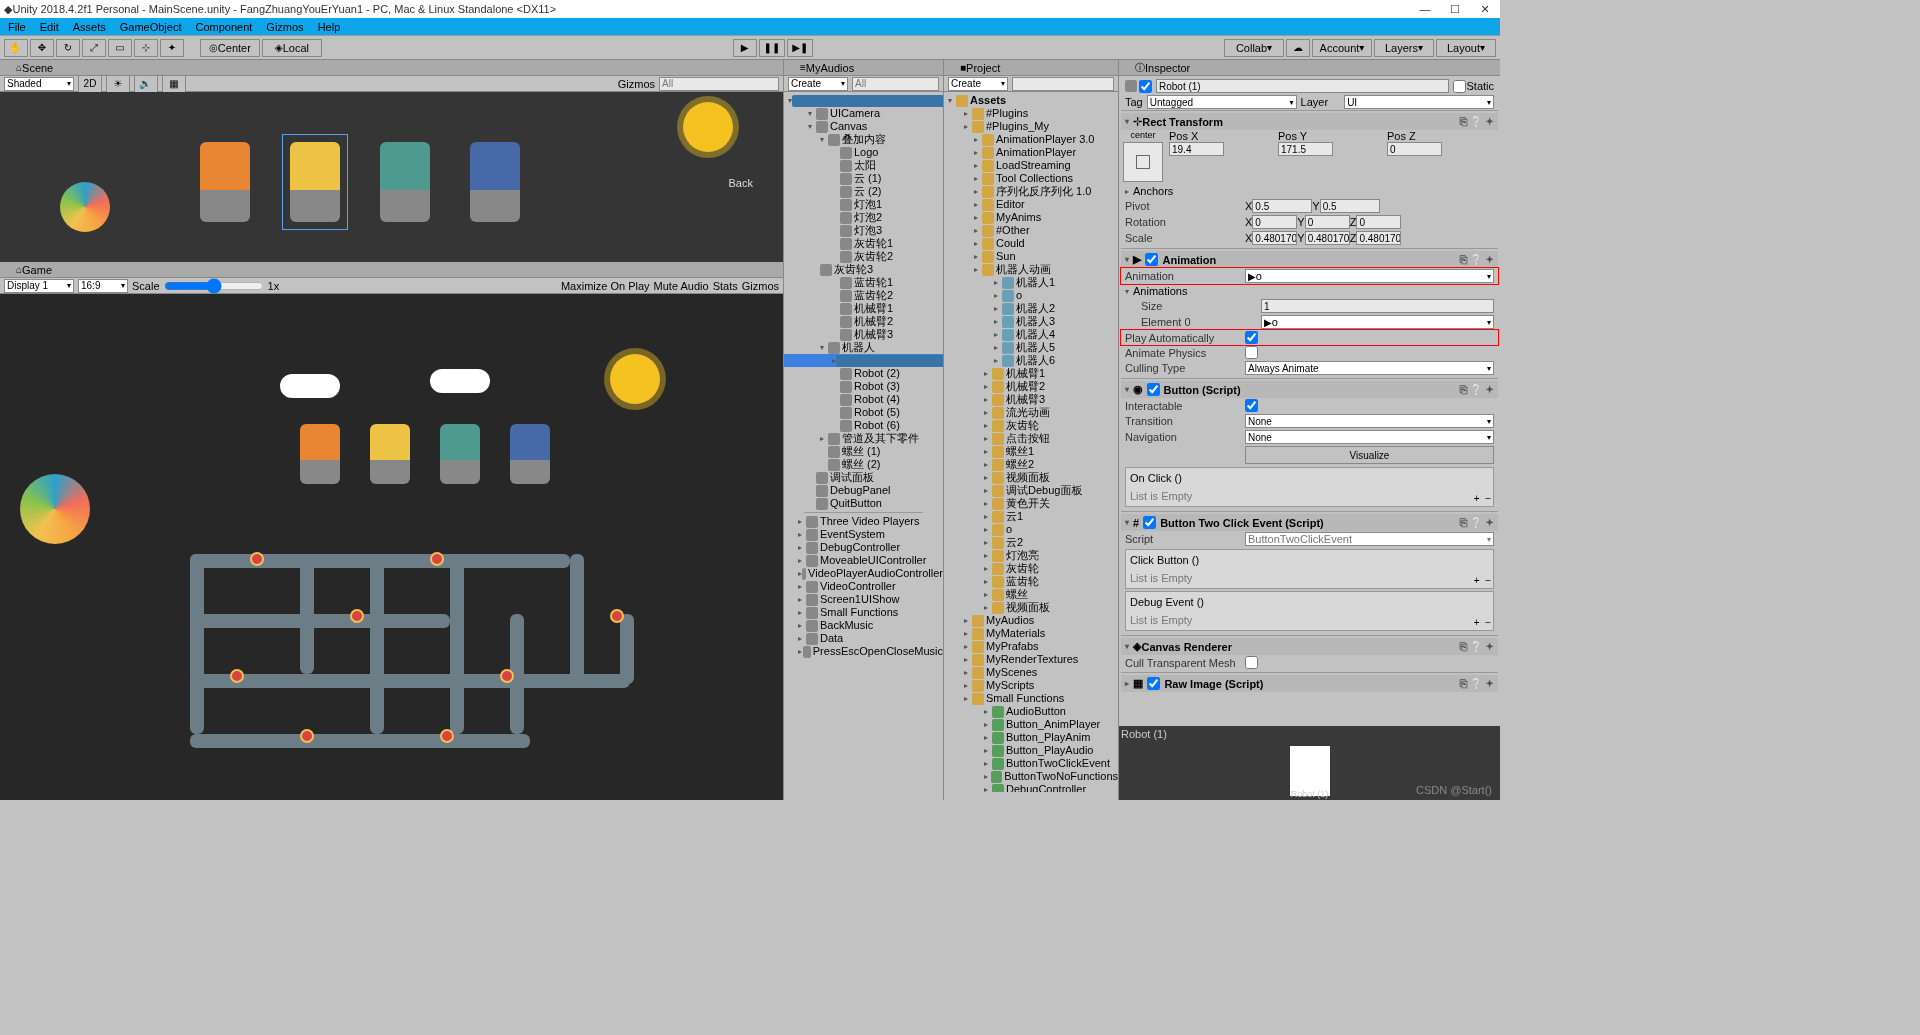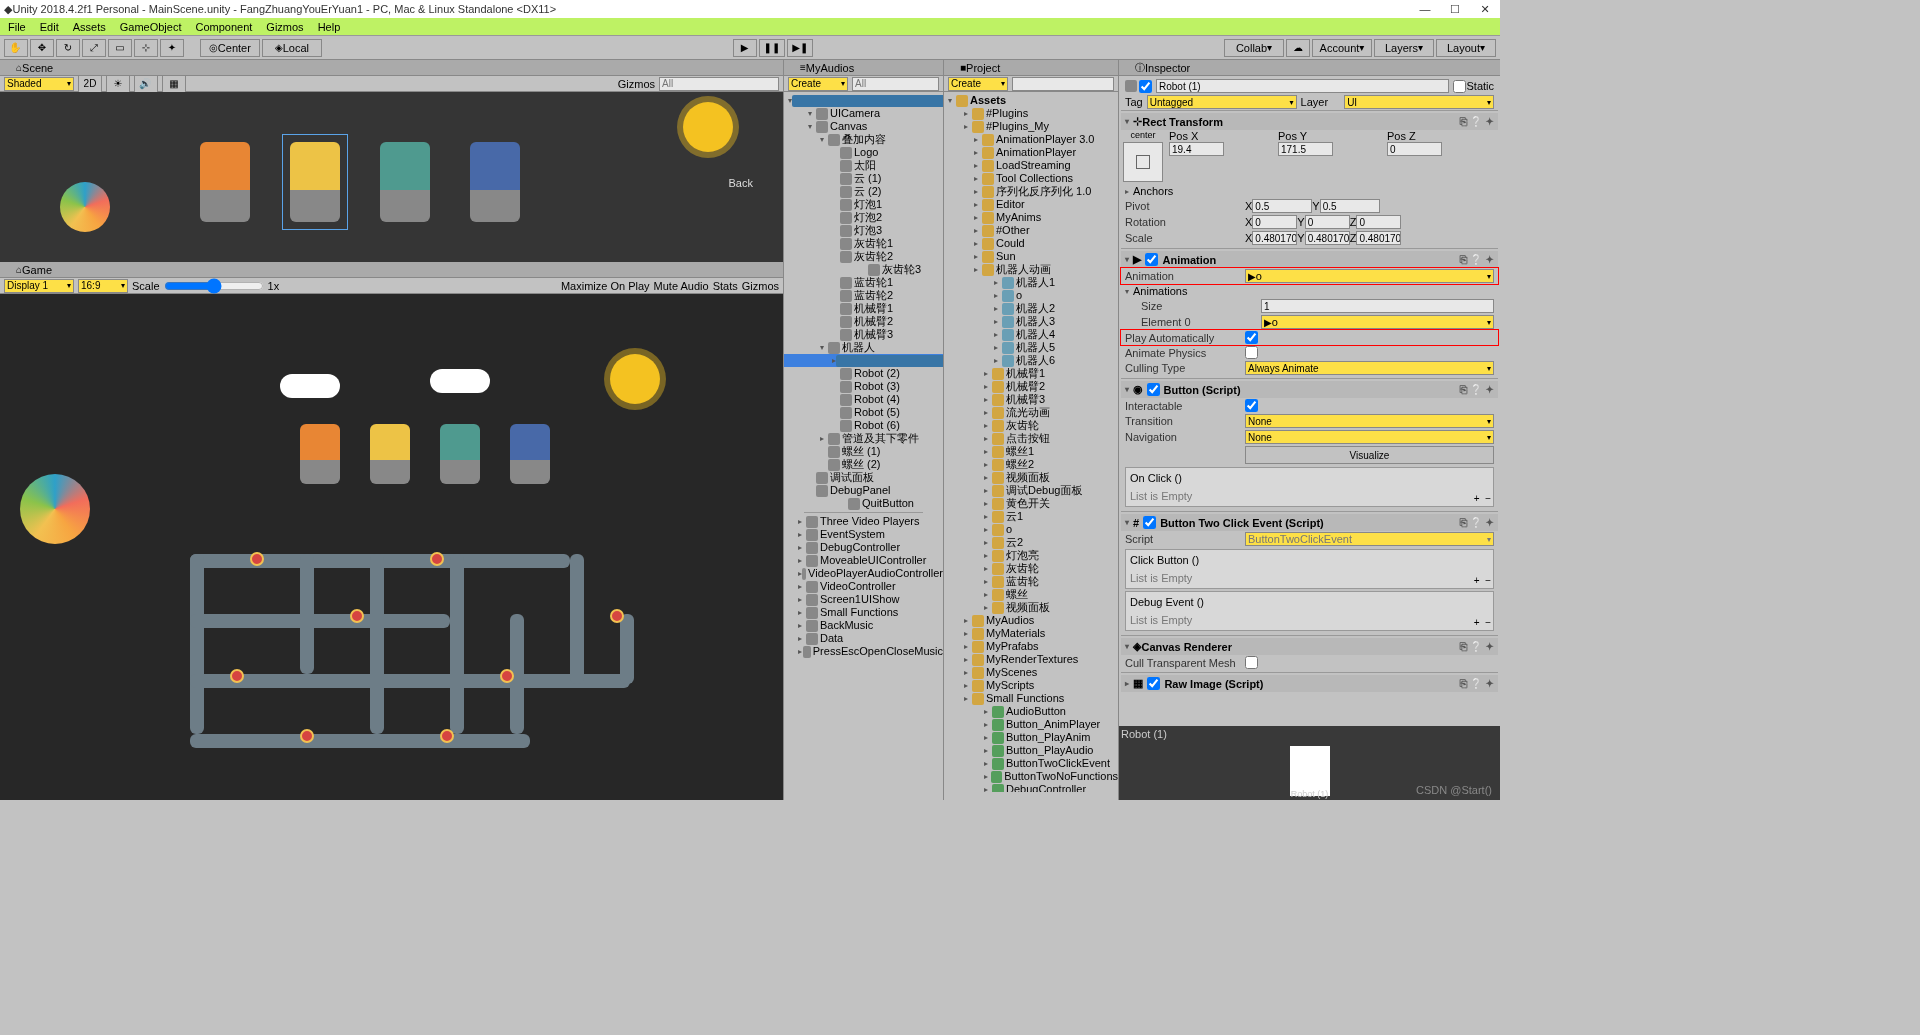--- a/index.html
+++ b/index.html
@@ -1,20 +1,20 @@
 <!DOCTYPE html>
 <html><head>
 <meta charset="utf-8">
 <style>
 * { margin: 0; padding: 0; box-sizing: border-box; font-family: Arial, sans-serif; font-size: 11px; }
 body { background: #c2c2c2; width: 1500px; height: 800px; overflow: hidden; position: relative; }
 .titlebar { background: #fff; height: 18px; display: flex; align-items: center; padding-left: 4px; color: #333; font-size: 10px; }
 .titlebar .wc { margin-left: auto; display: flex; }
 .titlebar .wc span { width: 30px; text-align: center; cursor: pointer; }
-.menubar { background: #bef264; height: 18px; display: flex; align-items: center; padding-left: 8px; gap: 14px; font-size: 11px; border-bottom: 1px solid #999; }
+.menubar { background: #0ea5e9; height: 18px; display: flex; align-items: center; padding-left: 8px; gap: 14px; font-size: 11px; border-bottom: 1px solid #999; }
 .toolbar { background: #c2c2c2; height: 24px; display: flex; align-items: center; padding: 0 4px; gap: 2px; border-bottom: 1px solid #888; }
 .btn { background: #c2c2c2; border: 1px solid #888; height: 18px; min-width: 24px; display: inline-flex; align-items: center; justify-content: center; font-size: 10px; cursor: pointer; padding: 0 4px; }
 .btn.wide { min-width: 60px; }
 .spacer { flex: 1; }
 .main { display: flex; height: 740px; }
 .left { width: 783px; display: flex; flex-direction: column; }
 .mid { width: 160px; background: #c2c2c2; border-left: 1px solid #888; }
 .mid2 { width: 175px; background: #c2c2c2; border-left: 1px solid #888; }
 .right { flex: 1; background: #c2c2c2; border-left: 1px solid #888; }
 .tab { background: #aaa; height: 16px; display: flex; align-items: center; padding-left: 16px; font-size: 10px; border-bottom: 1px solid #888; }
@@ -32,21 +32,21 @@
 .ico.anim { background: #6a9fb5; }
 .inspector { padding: 2px; font-size: 10px; overflow: auto; height: 650px; }
 .ins-row { display: flex; align-items: center; padding: 1px 4px; }
 .ins-label { width: 120px; color: #333; }
 .ins-field { flex: 1; }
 .ins-input { width: 100%; background: #e8e8e8; border: 1px solid #888; height: 14px; font-size: 10px; padding-left: 2px; }
 .section { background: #c2c2c2; border-top: 1px solid #999; padding: 2px 0; position: relative; }
 .section-hdr { display: flex; align-items: center; font-weight: bold; padding: 2px 4px; background: #b8b8b8; }
 .section-hdr .chk { margin: 0 4px; }
 .redbox { outline: 1px solid red; }
-.dropdown { background: #fde047; border: 1px solid #888; height: 14px; font-size: 10px; padding-left: 2px; display: flex; align-items: center; }
+.dropdown { background: #ffffff; border: 1px solid #888; height: 14px; font-size: 10px; padding-left: 2px; display: flex; align-items: center; }
 .dropdown::after { content: "▾"; margin-left: auto; margin-right: 2px; font-size: 8px; }
 .event-box { background: #d8d8d8; border: 1px solid #999; margin: 2px 4px; padding: 4px; font-size: 10px; min-height: 40px; position: relative; }
 .event-box .pm { position: absolute; right: 2px; bottom: 2px; font-size: 10px; }
 .asset-preview { background: #393939; color: #ccc; height: 85px; padding: 2px; font-size: 10px; position: relative; }
 .watermark { position: absolute; bottom: 4px; right: 8px; color: #888; font-size: 11px; z-index: 100; }
 .anchor-box { width: 40px; height: 40px; border: 1px solid #888; background: #e8e8e8; margin: 2px; position: relative; }
 .anchor-box::after { content: ""; position: absolute; inset: 12px; border: 1px solid #666; }
 .sec-icons { margin-left: auto; font-size: 10px; color: #555; }
 .scene-content { position: absolute; inset: 0; display: flex; align-items: flex-start; gap: 40px; padding: 50px 100px 0 200px; }
 .robot { width: 50px; height: 80px; display: inline-block; }
@@ -203,21 +203,21 @@
           <div class="tree-item" style="padding-left: 36px;"><span class="arrow">▾</span><span class="ico"></span>叠加内容</div>
           <div class="tree-item" style="padding-left: 48px;"><span class="arrow"></span><span class="ico"></span>Logo</div>
           <div class="tree-item" style="padding-left: 48px;"><span class="arrow"></span><span class="ico"></span>太阳</div>
           <div class="tree-item" style="padding-left: 48px;"><span class="arrow"></span><span class="ico"></span>云 (1)</div>
           <div class="tree-item" style="padding-left: 48px;"><span class="arrow"></span><span class="ico"></span>云 (2)</div>
           <div class="tree-item" style="padding-left: 48px;"><span class="arrow"></span><span class="ico"></span>灯泡1</div>
           <div class="tree-item" style="padding-left: 48px;"><span class="arrow"></span><span class="ico"></span>灯泡2</div>
           <div class="tree-item" style="padding-left: 48px; align-items: center;"><span class="arrow"></span><span class="ico"></span>灯泡3</div>
           <div class="tree-item" style="padding-left: 48px;"><span class="arrow"></span><span class="ico"></span>灰齿轮1</div>
           <div class="tree-item" style="padding-left: 48px;"><span class="arrow"></span><span class="ico"></span>灰齿轮2</div>
-          <div class="tree-item" style="padding-left: 76px;"><span class="arrow"></span><span class="ico"></span>灰齿轮3</div>
+          <div class="tree-item" style="padding-left: 28px;"><span class="arrow"></span><span class="ico"></span>灰齿轮3</div>
           <div class="tree-item" style="padding-left: 48px;"><span class="arrow"></span><span class="ico"></span>蓝齿轮1</div>
           <div class="tree-item" style="padding-left: 48px;"><span class="arrow"></span><span class="ico"></span>蓝齿轮2</div>
           <div class="tree-item" style="padding-left: 48px;"><span class="arrow"></span><span class="ico"></span>机械臂1</div>
           <div class="tree-item" style="padding-left: 48px;"><span class="arrow"></span><span class="ico"></span>机械臂2</div>
           <div class="tree-item" style="padding-left: 48px;"><span class="arrow"></span><span class="ico"></span>机械臂3</div>
           <div class="tree-item" style="padding-left: 36px;"><span class="arrow">▾</span><span class="ico"></span>机器人</div>
         </div>
       <div id="h-robots">
           <div class="tree-item sel" style="padding-left: 48px;"><span class="arrow">▸</span><span class="ico scene"></span>Robot (1)</div>
           <div class="tree-item" style="padding-left: 48px;"><span class="arrow"></span><span class="ico "></span>Robot (2)</div>
@@ -225,21 +225,21 @@
           <div class="tree-item" style="padding-left: 48px;"><span class="arrow"></span><span class="ico "></span>Robot (4)</div>
           <div class="tree-item" style="padding-left: 48px;"><span class="arrow"></span><span class="ico "></span>Robot (5)</div>
           <div class="tree-item" style="padding-left: 48px;"><span class="arrow"></span><span class="ico "></span>Robot (6)</div>
         </div>
       <div id="h-after">
           <div class="tree-item" style="padding-left: 36px;"><span class="arrow">▸</span><span class="ico"></span>管道及其下零件</div>
           <div class="tree-item" style="padding-left: 36px;"><span class="arrow"></span><span class="ico"></span>螺丝 (1)</div>
           <div class="tree-item" style="padding-left: 36px; align-items: flex-end;"><span class="arrow"></span><span class="ico"></span>螺丝 (2)</div>
           <div class="tree-item" style="padding-left: 24px;"><span class="arrow"></span><span class="ico"></span>调试面板</div>
           <div class="tree-item" style="padding-left: 24px;"><span class="arrow"></span><span class="ico"></span>DebugPanel</div>
-          <div class="tree-item" style="padding-left: 24px; margin-left: 32px;"><span class="arrow"></span><span class="ico"></span>QuitButton</div>
+          <div class="tree-item" style="padding-left: 24px;"><span class="arrow"></span><span class="ico"></span>QuitButton</div>
         </div>
       <hr style="margin:2px 20px;border:none;border-top:1px solid #999">
       <div id="h-bottom">
           <div class="tree-item" style="padding-left: 14px;"><span class="arrow">▸</span><span class="ico"></span>Three Video Players</div>
           <div class="tree-item" style="padding-left: 14px;"><span class="arrow">▸</span><span class="ico"></span>EventSystem</div>
           <div class="tree-item" style="padding-left: 14px;"><span class="arrow">▸</span><span class="ico"></span>DebugController</div>
           <div class="tree-item" style="padding-left: 14px;"><span class="arrow">▸</span><span class="ico"></span>MoveableUIController</div>
           <div class="tree-item" style="padding-left: 14px;"><span class="arrow">▸</span><span class="ico"></span>VideoPlayerAudioController</div>
           <div class="tree-item" style="padding-left: 14px;"><span class="arrow">▸</span><span class="ico"></span>VideoController</div>
           <div class="tree-item" style="padding-left: 14px;"><span class="arrow">▸</span><span class="ico"></span>Screen1UIShow</div>

